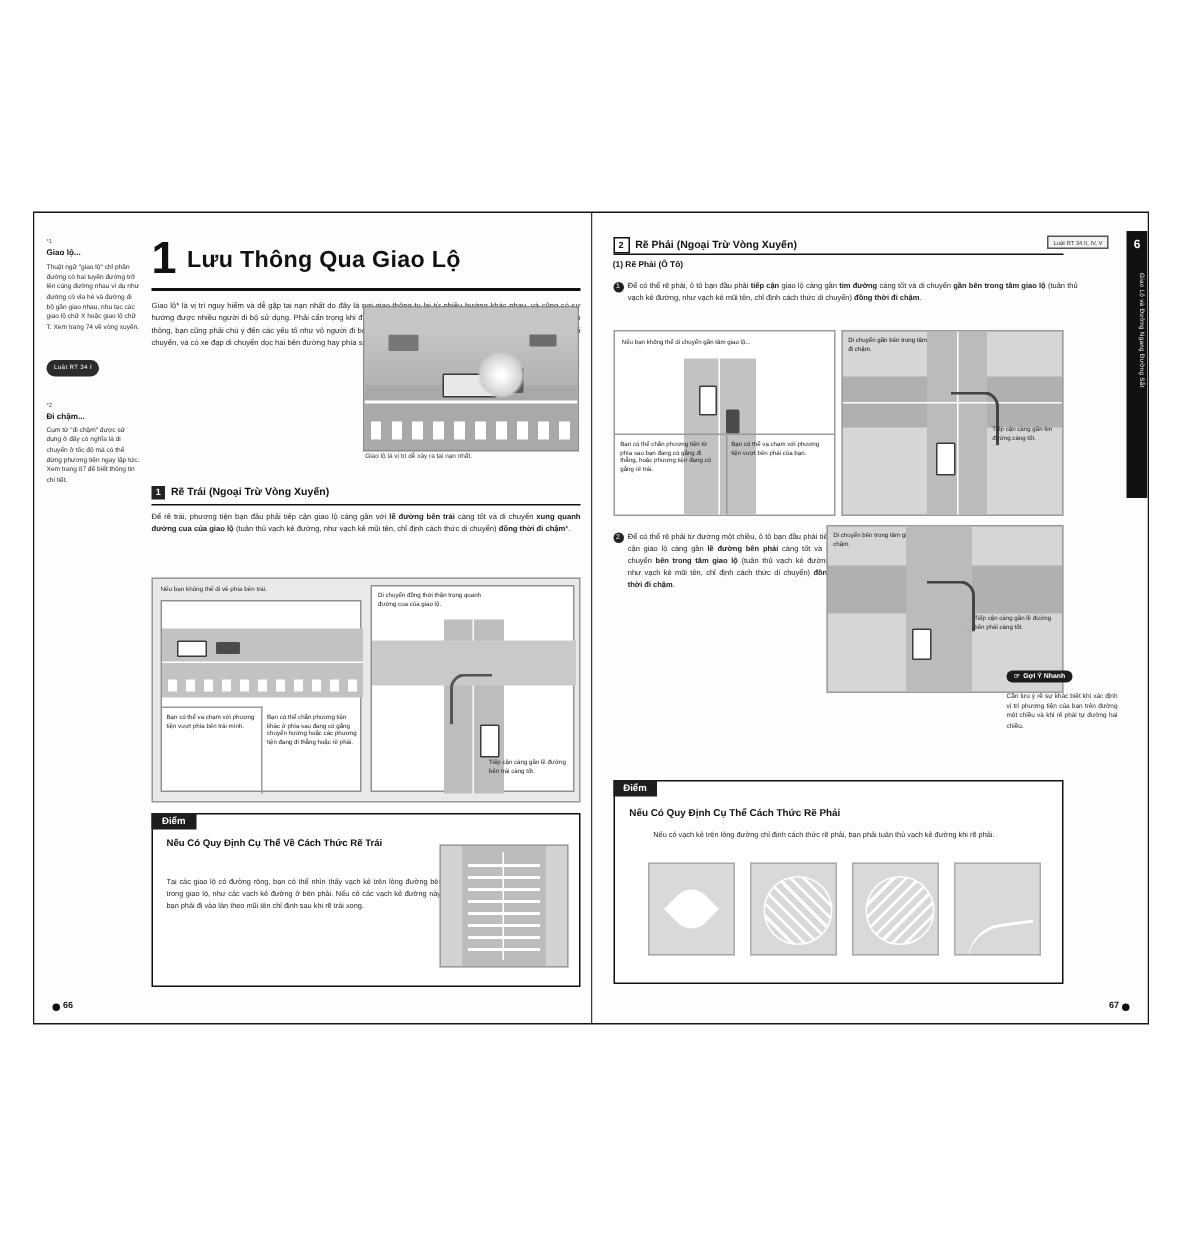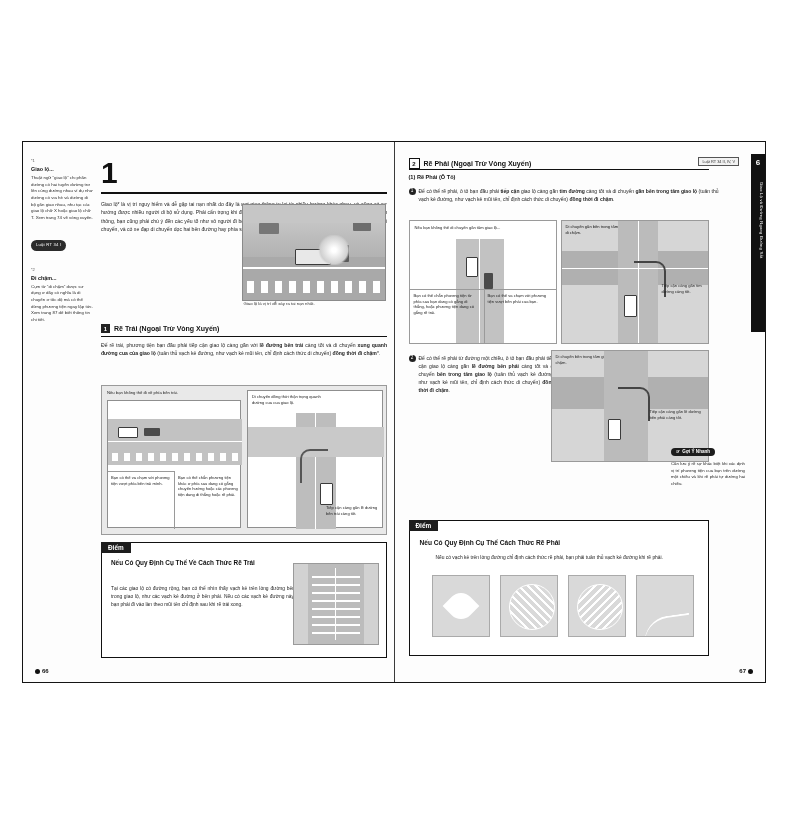--- a/index.html
+++ b/index.html
@@ -478,20 +478,21 @@
       <div class="side-badge">Luật RT 34 I</div>
       <div class="side-note" style="margin-top:16px;">
         <span class="side-sup">*2</span>
         <div class="side-title">Đi chậm...</div>
         <div>Cụm từ "đi chậm" được sử dụng ở đây có nghĩa là di chuyển ở tốc độ mà có thể dừng phương tiện ngay lập tức. Xem trang 87 để biết thông tin chi tiết.</div>
       </div>
     </div>
 
     <div class="chapter-head">
       <div class="chapter-num">1</div>
+      <div class="chapter-title">Lưu Thông Qua Giao Lộ</div>
     </div>
     <div class="rule-under"></div>
 
     <div class="intro-text">
       <span class="first">Giao lộ* là vị trí nguy hiểm và dễ gặp tai nạn nhất do đây là nơi giao thông tụ lại từ nhiều hướng khác nhau, và cũng có sự hướng được nhiều người di bộ sử dụng. Phải cẩn trọng khi đi vào và di chuyển qua giao lộ. Ngoài việc tuân thủ quy tắc giao thông, bạn cũng phải chú ý đến các yếu tố như vô người đi bộ sang đường hay không, hướng các phương tiện khác đang di chuyển, và có xe đạp di chuyển dọc hai bên đường hay phía sau lưỡng giao thông đang đi tới hay không.</span>
     </div>
 
     <div class="photo-intro">
       <div class="road-gray" style="left:0;top:52px;width:142px;height:43px;background:#a9a9a9;"></div>
       <div style="position:absolute;left:0;top:62px;width:142px;height:2px;background:#fff;"></div>

